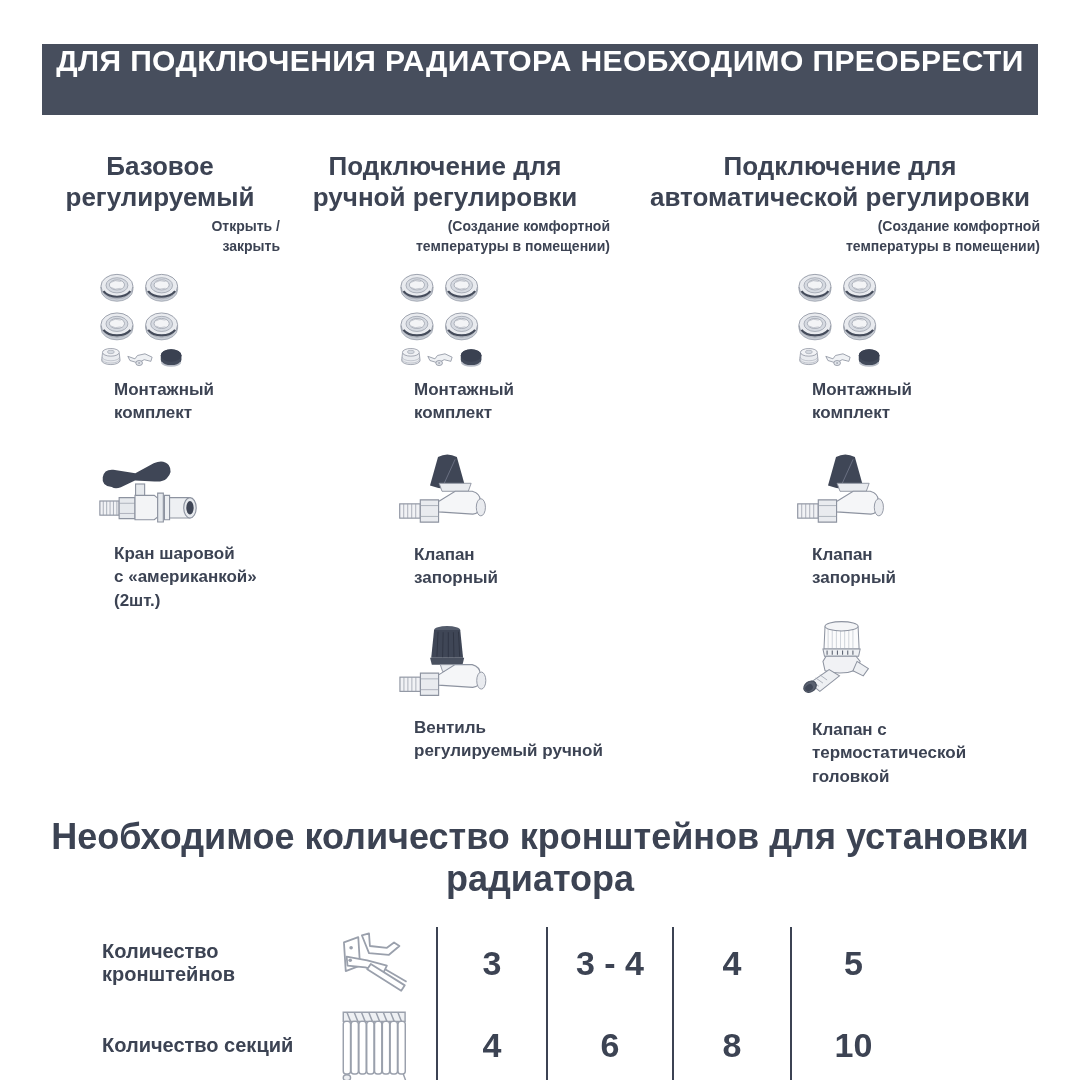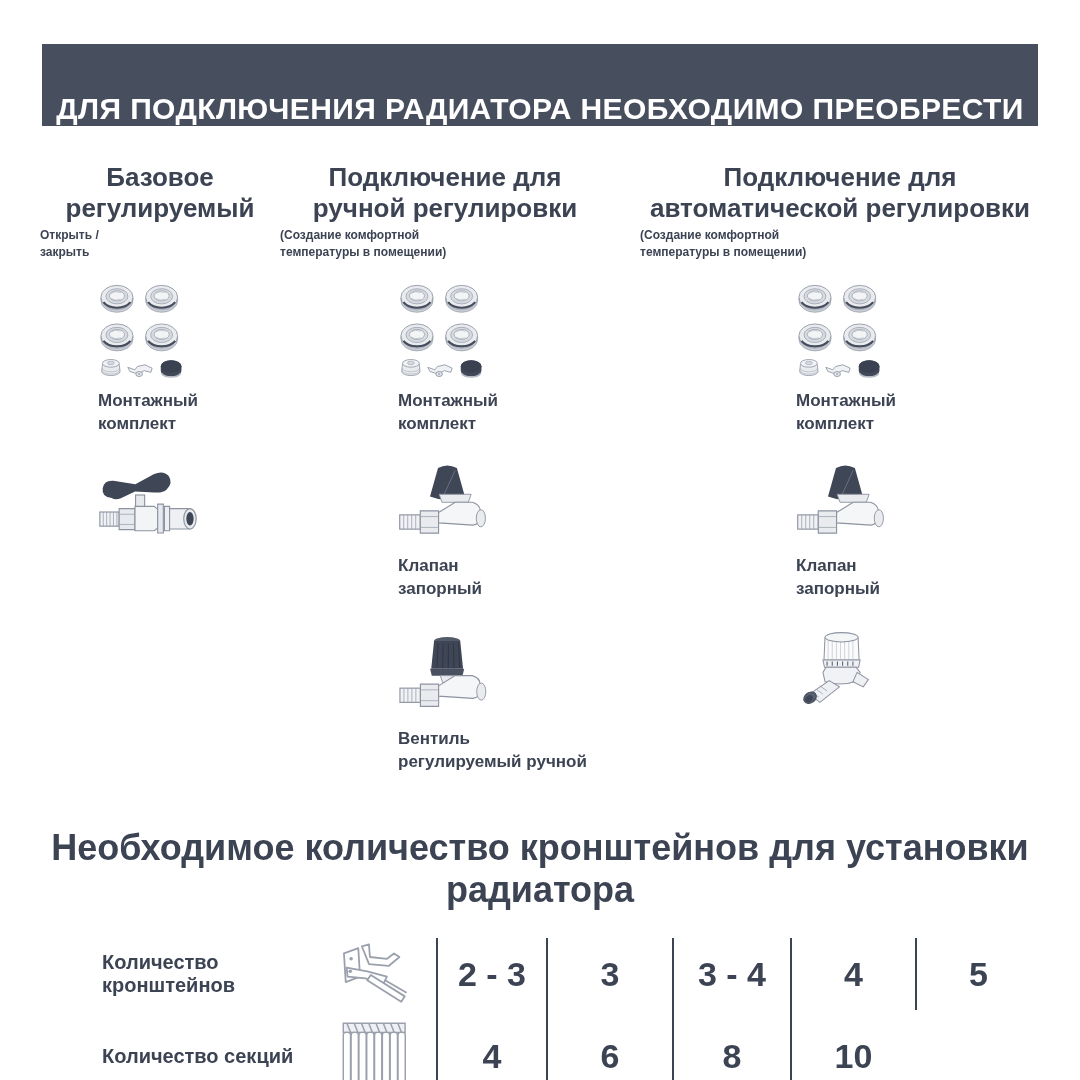--- a/index.html
+++ b/index.html
@@ -6,39 +6,39 @@
   html,body { width:1080px; height:1080px; }
   body {
     background:#ffffff;
     font-family:"Liberation Sans","DejaVu Sans",sans-serif;
     color:var(--text,#3c4353);
     overflow:hidden;
   }
   .pre { white-space:pre-line; }
 
   .banner {
-    margin:44px 42px 0; height:82px;
+    margin:44px 42px 0; height:71px;
     background:var(--banner-bg,#474e5d);
-    display:flex; align-items:flex-end; justify-content:center;
+    display:flex; align-items:flex-start; justify-content:center;
   }
   .banner-text { color:#ffffff; font-size:30px; font-weight:bold; letter-spacing:.4px; }
 
   .columns { display:flex; margin:0 40px; height:655px; }
   .col-1 { width:240px; } .col-2 { width:330px; } .col-3 { flex:1; }
   .col-title { margin-top:36px; height:62px; font-size:26px; line-height:1.18; font-weight:bold; text-align:center; }
-  .col-sub   { margin-top:3px; height:53px; font-size:12px; line-height:1.45; font-weight:bold; text-align:left; }
+  .col-sub   { margin-top:3px; height:53px; font-size:14px; line-height:1.45; font-weight:bold; text-align:right; }
   .col-3 .col-title, .col-3 .col-sub { padding-left:30px; }
 
   .stack { display:flex; flex-direction:column; align-items:flex-start; }
   .col-1 .stack { margin-left:58px; }
   .col-2 .stack { margin-left:118px; }
   .col-3 .stack { margin-left:186px; }
 
   .kit-svg { width:88px; height:102px; }
-  .item-label { margin-top:7px; font-size:17px; font-weight:bold; line-height:1.38; }
+  .item-label { margin-top:7px; font-size:17px; font-weight:bold; line-height:1.38;margin-left:16px; }
   .valve-a { margin-top:25px; }
   .valve-b { margin-top:28px; }
   .v-ball   { width:108px; height:85px; }
   .v-stop   { width:100px; height:86px; }
   .v-manual { width:100px; height:91px; }
   .v-thermo { width:88px;  height:93px; }
 
   .btable-title { margin:46px 40px 0; text-align:center; font-size:36px; font-weight:bold; }
   .btable { margin:27px 40px 0; }
   .trow { display:grid; grid-template-columns:396px 110px 126px 118px 125px 125px; }
@@ -196,20 +196,23 @@
           <use href="#sym-fitting" x="66" y="57" width="56" height="50"></use>
           <use href="#sym-vent-cap" x="2" y="114" width="34" height="30"></use>
           <use href="#sym-vent-key" x="42" y="120" width="40" height="26"></use>
           <use href="#sym-plug" x="90" y="114" width="36" height="31"></use>
         </svg>
         <div class="item-label pre">Монтажный
 комплект</div>
         <svg class="valve-a v-ball" viewBox="0 0 190 150">
           <use href="#sym-ball-valve"></use>
         </svg>
+        <div class="item-label pre">Кран шаровой
+с «американкой»
+(2шт.)</div>
       </div>
     </div>
 
     <div class="col col-2">
       <h2 class="col-title pre">Подключение для
 ручной регулировки</h2>
       <div class="col-sub pre">(Создание комфортной
 температуры в помещении)</div>
       <div class="stack">
         <svg class="kit-svg" viewBox="0 0 130 150">
@@ -254,36 +257,38 @@
         <div class="item-label pre">Монтажный
 комплект</div>
         <svg class="valve-a v-stop" viewBox="0 0 175 150">
           <use href="#sym-stop-valve"></use>
         </svg>
         <div class="item-label pre">Клапан
 запорный</div>
         <svg class="valve-b v-thermo" viewBox="0 0 170 180">
           <use href="#sym-thermo-valve"></use>
         </svg>
+        <div class="item-label pre">Клапан с
+термостатической
+головкой</div>
       </div>
     </div>
 
   </section>
 
   <h2 class="btable-title">Необходимое количество кронштейнов для установки радиатора</h2>
 
   <section class="btable">
     <div class="trow trow-1">
       <div class="tcell-label">
         <span class="row-label">Количество кронштейнов</span>
         <svg class="bracket-svg" viewBox="0 0 90 74">
           <use href="#sym-bracket"></use>
         </svg>
       </div>
-      <div class="tcell-val">2 - 3</div>
       <div class="tcell-val">3</div>
       <div class="tcell-val">3 - 4</div>
       <div class="tcell-val">4</div>
       <div class="tcell-val">5</div>
     </div>
     <div class="trow trow-2">
       <div class="tcell-label">
         <span class="row-label">Количество секций</span>
         <svg class="radiator-svg" viewBox="0 0 88 92">
           <use href="#sym-radiator"></use>

